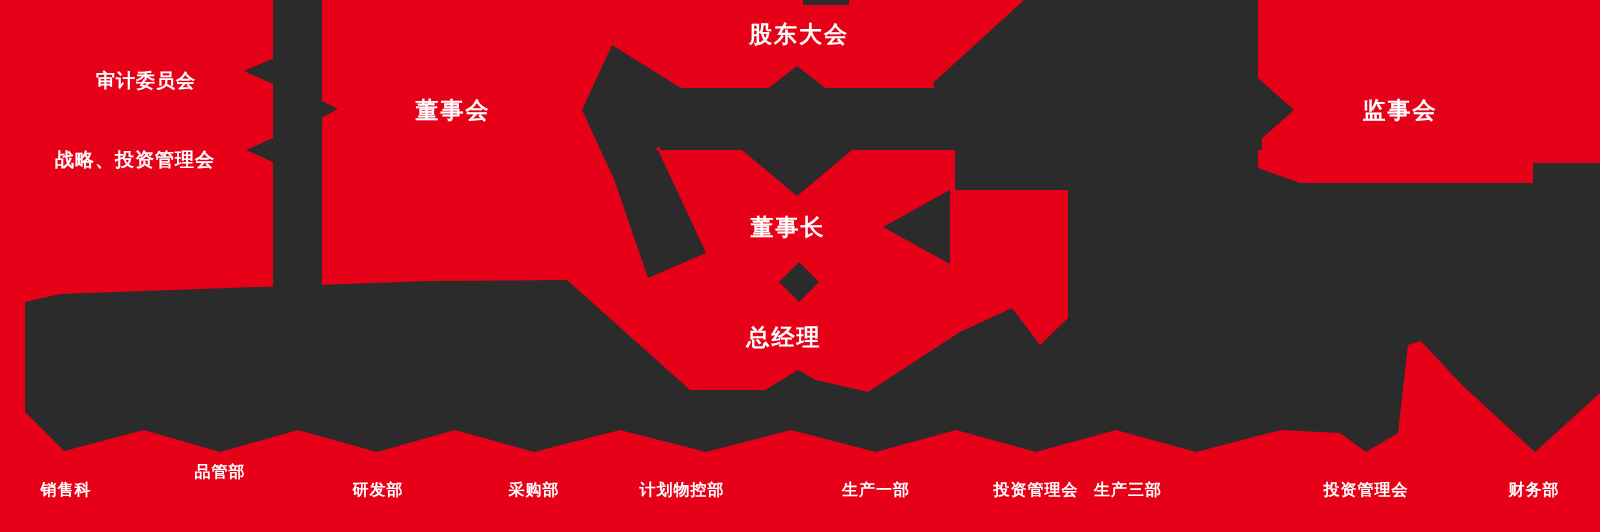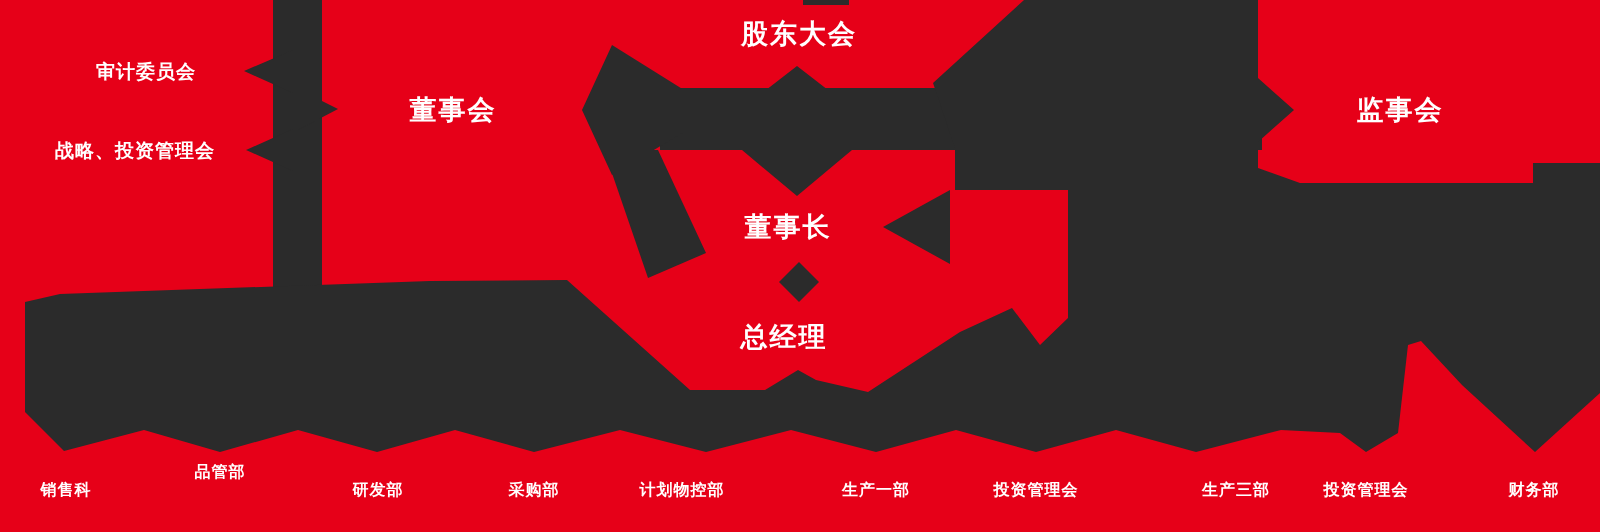--- a/index.html
+++ b/index.html
@@ -17,24 +17,24 @@
   }
   .stage svg{position:absolute;left:0;top:0;width:1600px;height:532px;display:block;}
   .shape{fill:var(--color-shape,#2b2b2b);stroke:none;}
   .label{
     position:absolute;
     transform:translate(-50%,-50%);
     color:var(--color-text,#ffffff);
     font-weight:700;
     white-space:nowrap;
     letter-spacing:2px;
-    font-size:27px;
+    font-size:23px;
     line-height:1;
   }
-  .label.small{font-size:19px;letter-spacing:1px;}
+  .label.small{font-size:19px;letter-spacing:1px;margin-top:9px;}
   .label.dept{font-size:16px;letter-spacing:1px;}
 </style>
 </head>
 <body>
 
 <div class="stage">
 
   <svg viewBox="0 0 1600 532" aria-hidden="true">
 
     <polygon class="shape" points="803,0 849,0 849,5 803,5"></polygon>
@@ -74,17 +74,17 @@
   <div class="label" style="left:788px;top:227px">董事长</div>
   <div class="label" style="left:784px;top:337px">总经理</div>
 
   <div class="label dept" style="left:66px;top:490px">销售科</div>
   <div class="label dept" style="left:220px;top:472px">品管部</div>
   <div class="label dept" style="left:378px;top:490px">研发部</div>
   <div class="label dept" style="left:534px;top:490px">采购部</div>
   <div class="label dept" style="left:682px;top:490px">计划物控部</div>
   <div class="label dept" style="left:876px;top:490px">生产一部</div>
   <div class="label dept" style="left:1036px;top:490px">投资管理会</div>
-  <div class="label dept" style="left:1236px;top:490px">生产三部</div>
+  <div class="label dept" style="left:1128px;top:490px">生产三部</div>
   <div class="label dept" style="left:1366px;top:490px">投资管理会</div>
   <div class="label dept" style="left:1534px;top:490px">财务部</div>
 
 </div>
 
 </body></html>

